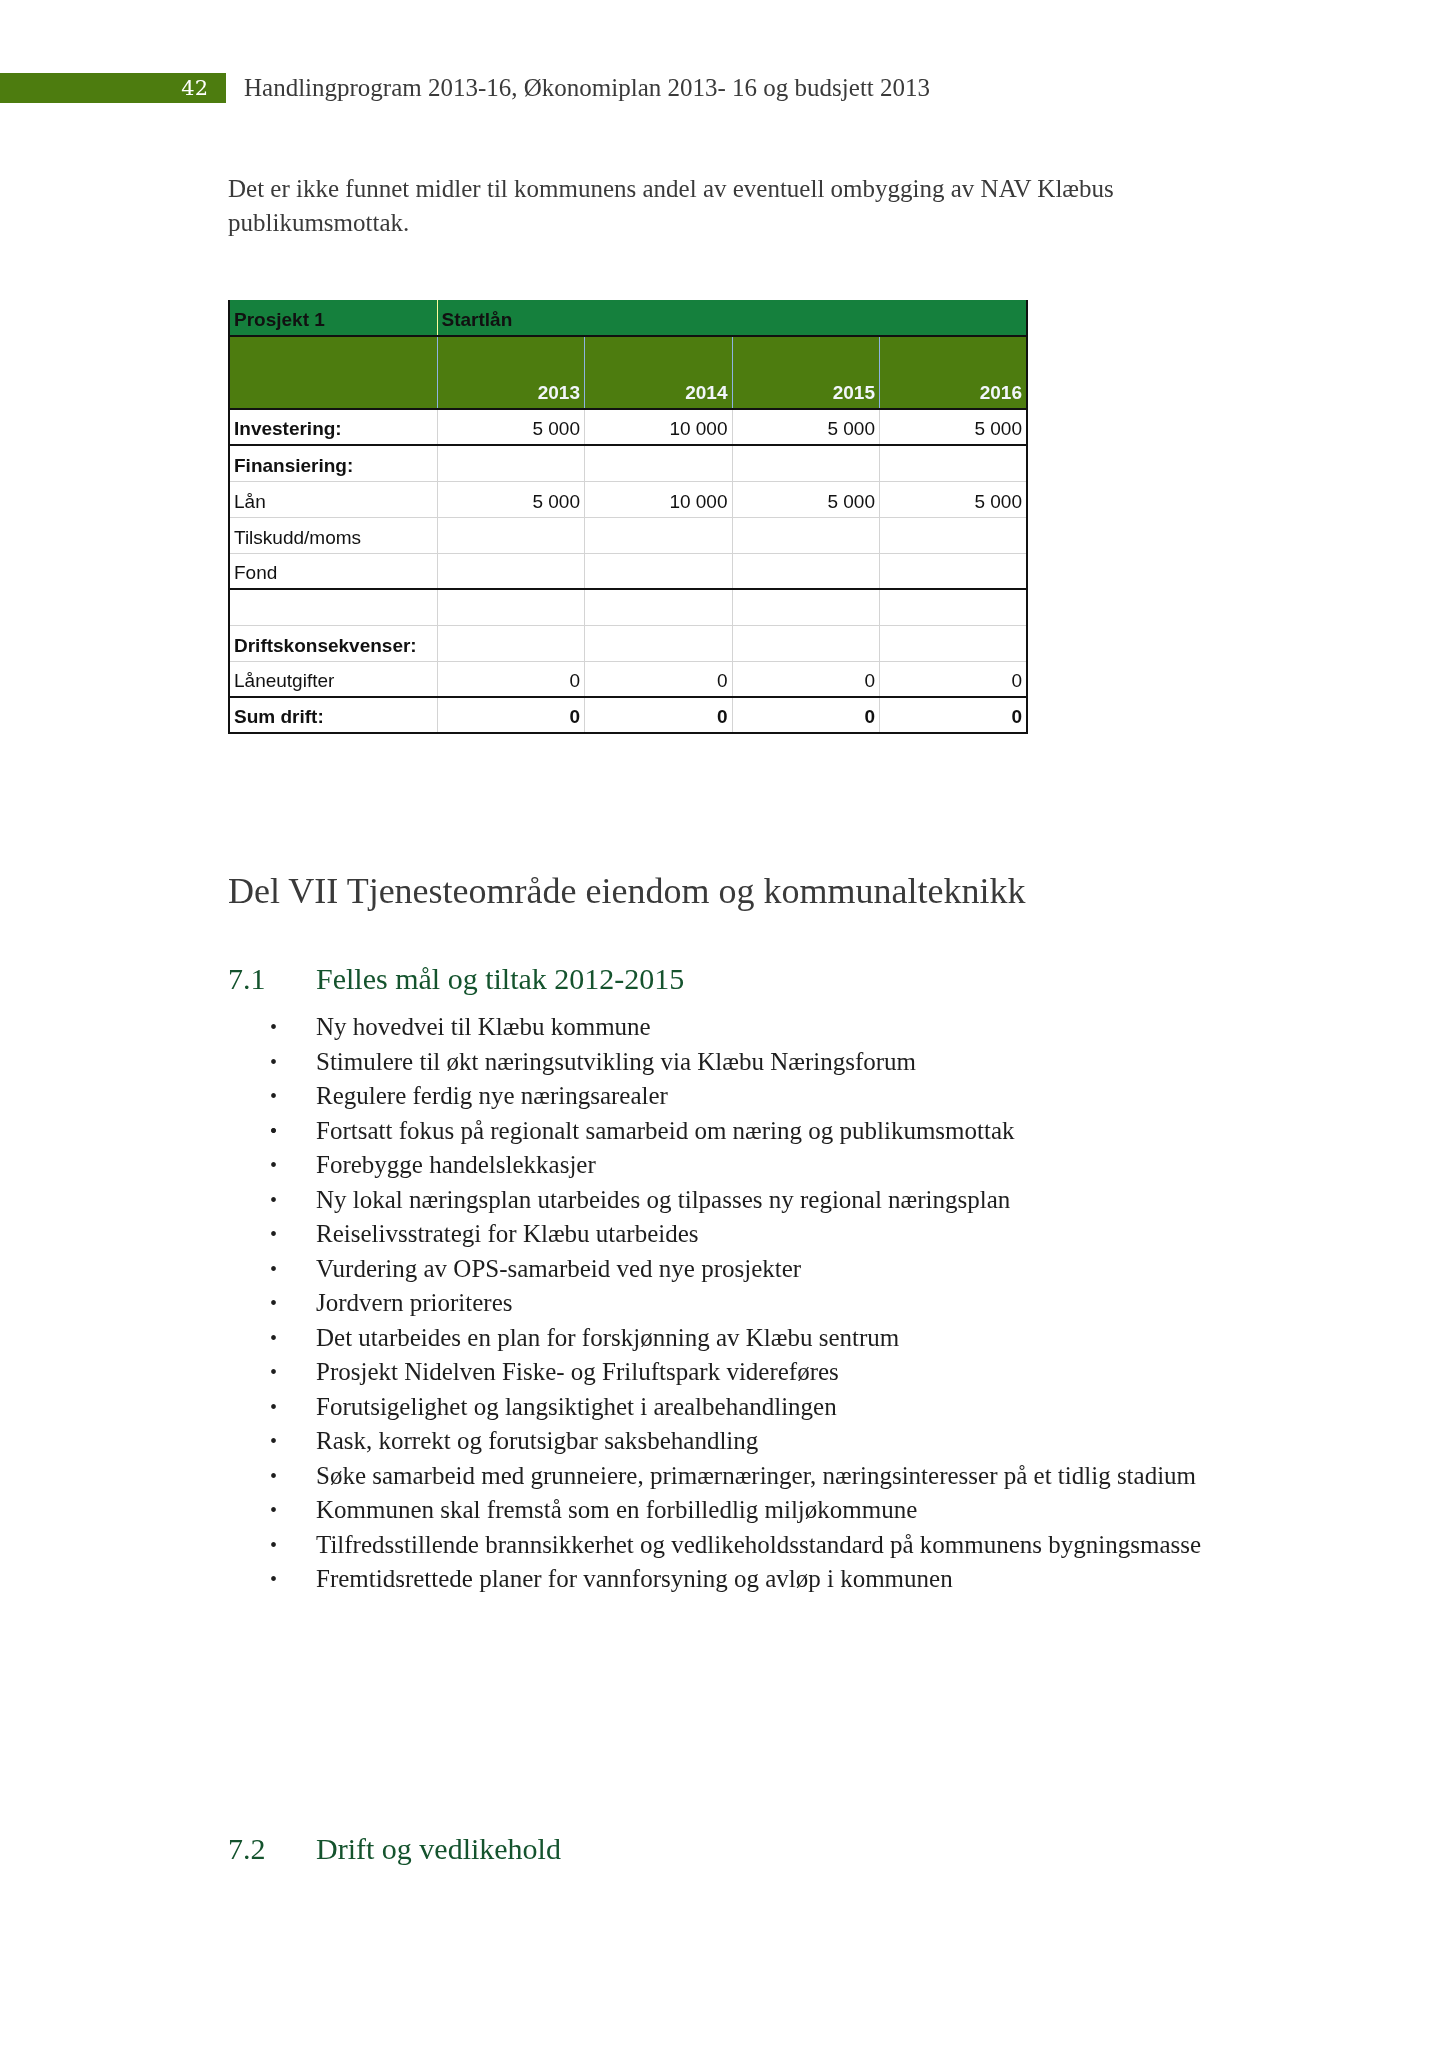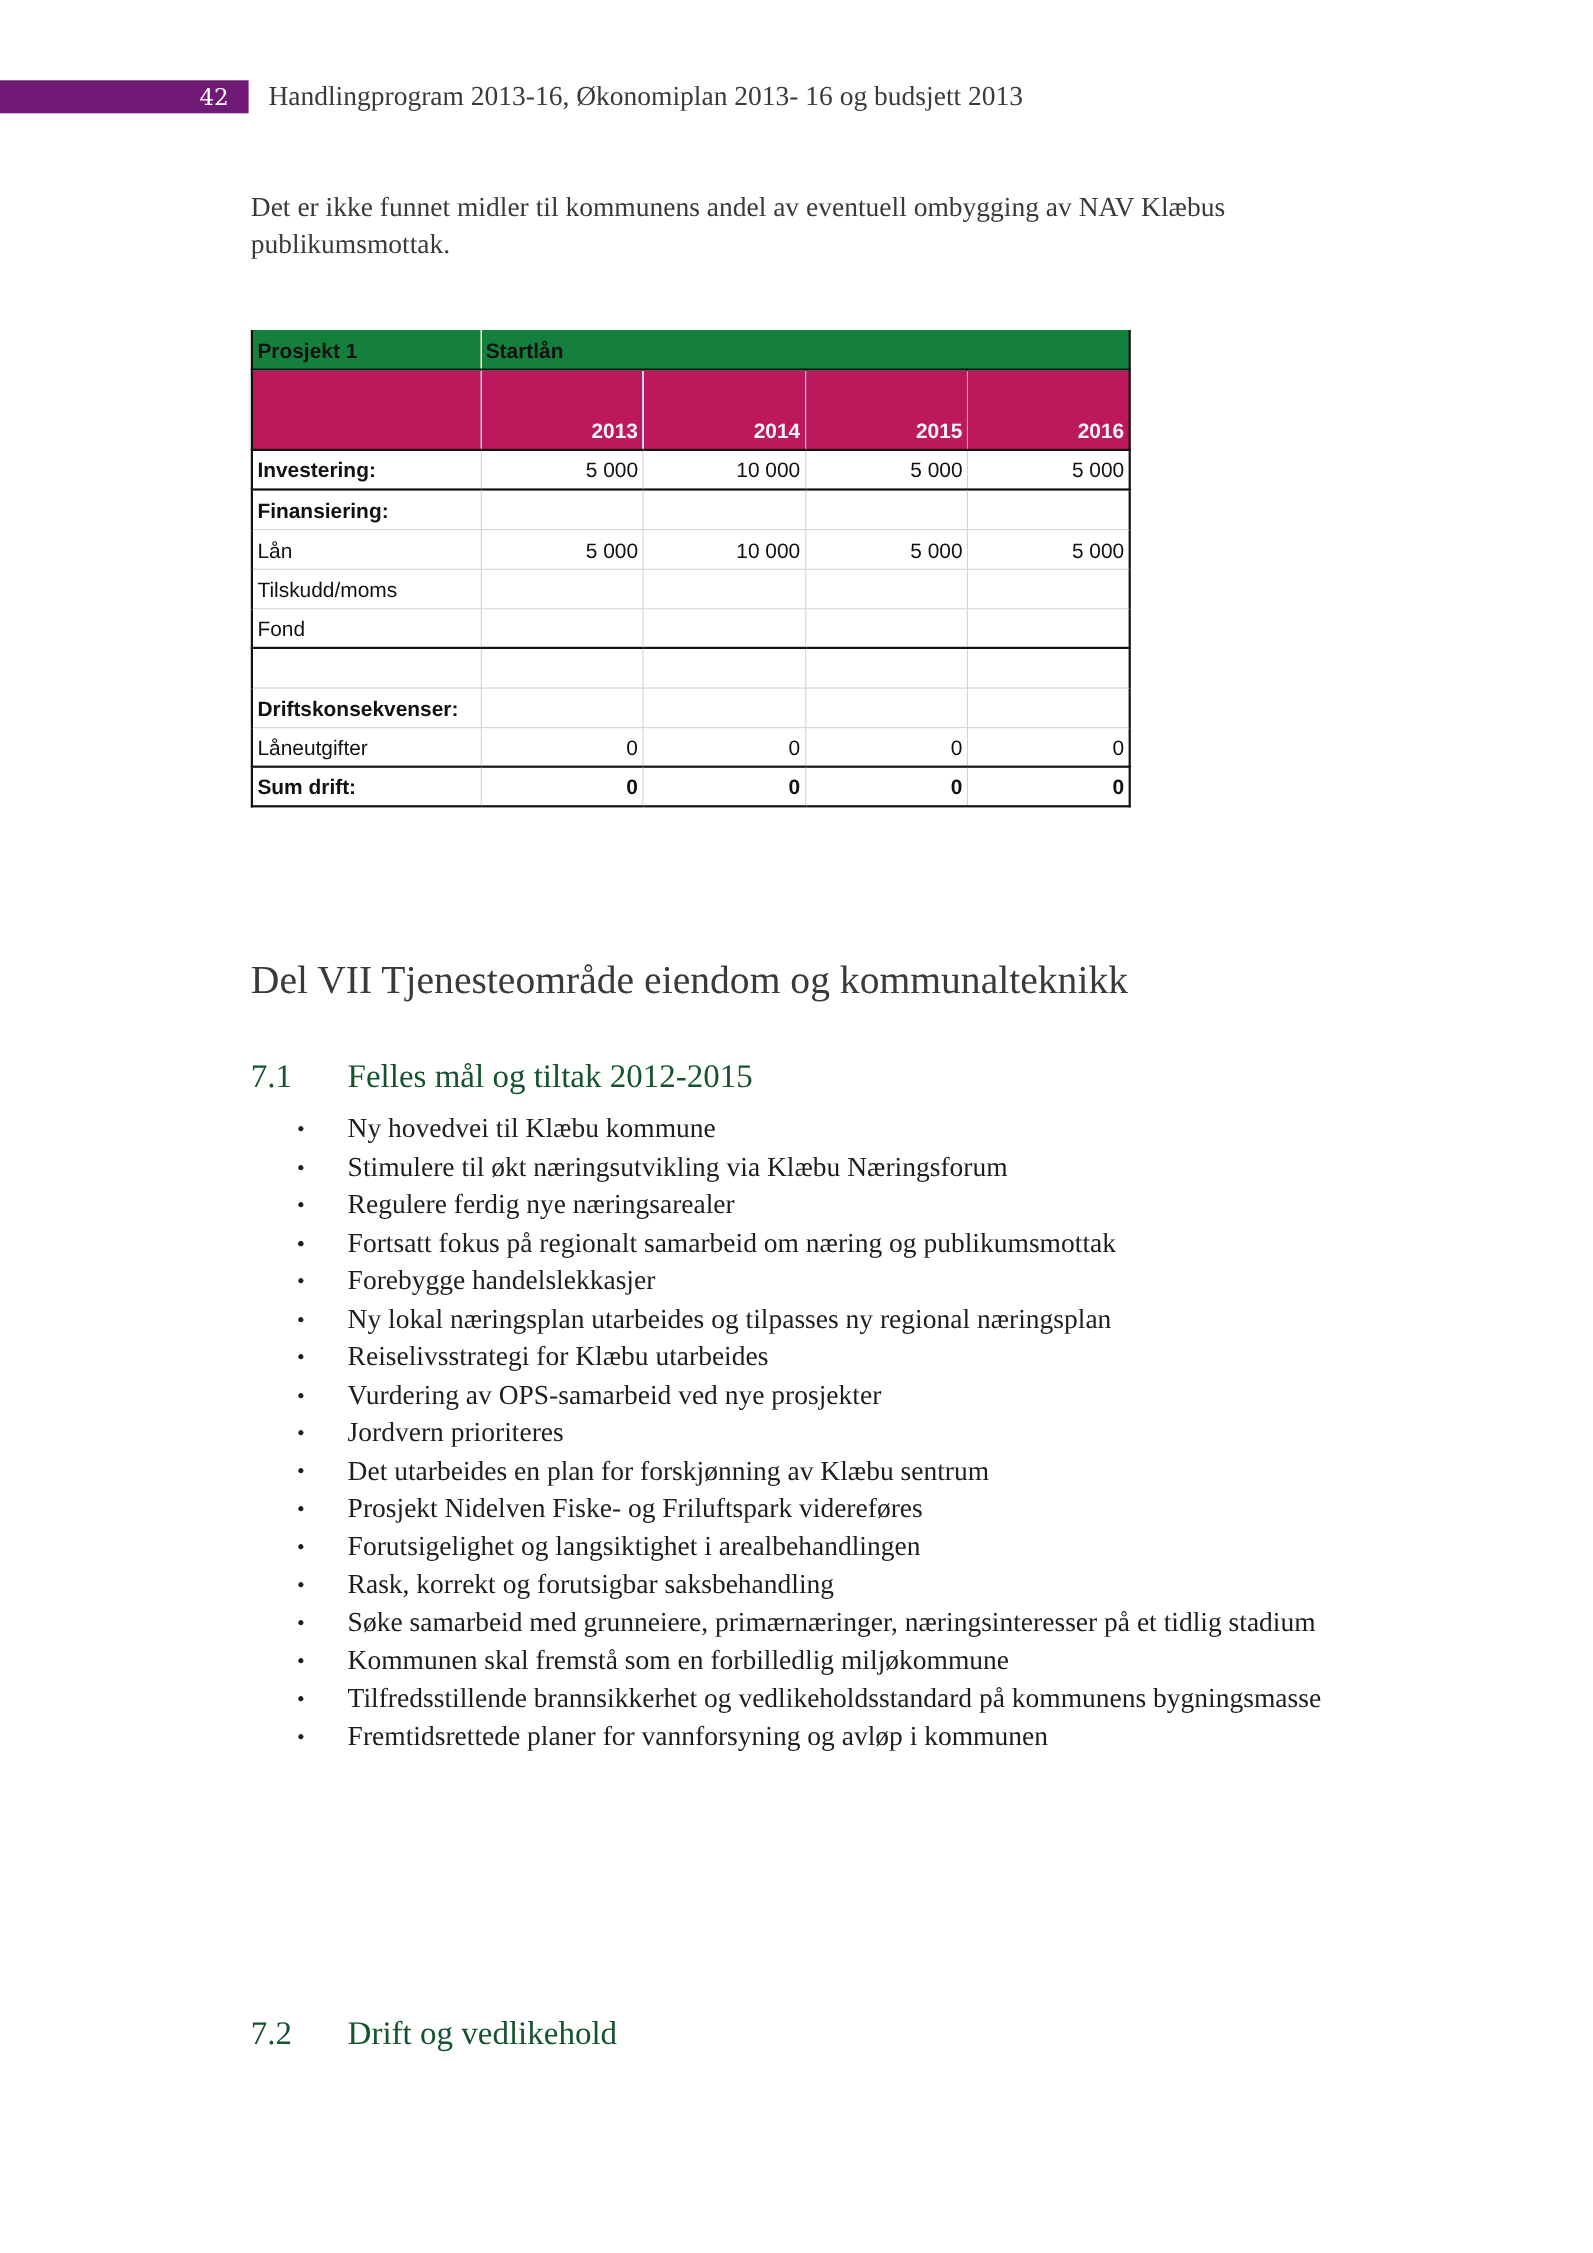--- a/index.html
+++ b/index.html
@@ -4,21 +4,21 @@
   <style>
     html, body { margin: 0; padding: 0; }
     body {
       width: 1448px; height: 2048px; background: #ffffff; position: relative;
       font-family: "DejaVu Serif", "Liberation Serif", serif; color: #3a3a3a;
       overflow: hidden;
     }
     .page-header { position: absolute; left: 0; top: 73px; height: 30px; width: 1448px; }
     .page-number-bar {
       position: absolute; left: 0; top: 0; width: 226px; height: 30px;
-      background: #701a75; color: #ffffff;
+      background: #4d7c0f; color: #ffffff;
       font-family: "DejaVu Serif", serif; font-size: 21px;
       text-align: right; box-sizing: border-box; padding-right: 18px; line-height: 30px;
     }
     .doc-title {
       position: absolute; left: 244px; top: 0; line-height: 30px;
       font-family: "Liberation Serif", "DejaVu Serif", serif; font-size: 25px; color: #3a3a3a;
     }
     .intro {
       position: absolute; left: 228px; top: 172px; width: 1040px;
       font-family: "Liberation Serif", "DejaVu Serif", serif; font-size: 25px; line-height: 34px; color: #3a3a3a;
@@ -36,21 +36,21 @@
       border-bottom: 1px solid #d4d4d4; vertical-align: bottom; padding-bottom: 4px;
       white-space: nowrap; overflow: hidden;
     }
     .budget-table td:first-child { border-left: 2px solid #111; }
     .budget-table td:last-child { border-right: 2px solid #111; }
     .budget-table col.c0 { width: 208px; }
     .budget-table col.cy { width: 147.5px; }
     .row-title td { background: #15803d; font-weight: bold; border-left-color: #fefa9c; border-right-color: #fefa9c; border-bottom: 2px solid #111; }
     .row-title td:first-child { border-left: 2px solid #111; }
     .row-title td:last-child { border-right: 2px solid #111; }
-    .row-years td { background: #be185d; color: #f2f6fb; font-weight: bold; height: 73px; text-align: right;
+    .row-years td { background: #4d7c0f; color: #f2f6fb; font-weight: bold; height: 73px; text-align: right;
       border-left-color: #8db3e2; border-right-color: #8db3e2; border-bottom: 2px solid #111; }
     .row-years td:first-child { border-left: 2px solid #111; }
     .row-years td:last-child { border-right: 2px solid #111; }
     .num { text-align: right; }
     .bold { font-weight: bold; }
     .thick-bottom td { border-bottom: 2px solid #111; }
     .row-sum td { border-bottom: 2px solid #111; }
     .section-heading {
       position: absolute; left: 228px; top: 870px;
       font-family: "Liberation Serif", "DejaVu Serif", serif; font-size: 36px; color: #3a3a3a; margin: 0; font-weight: normal;

